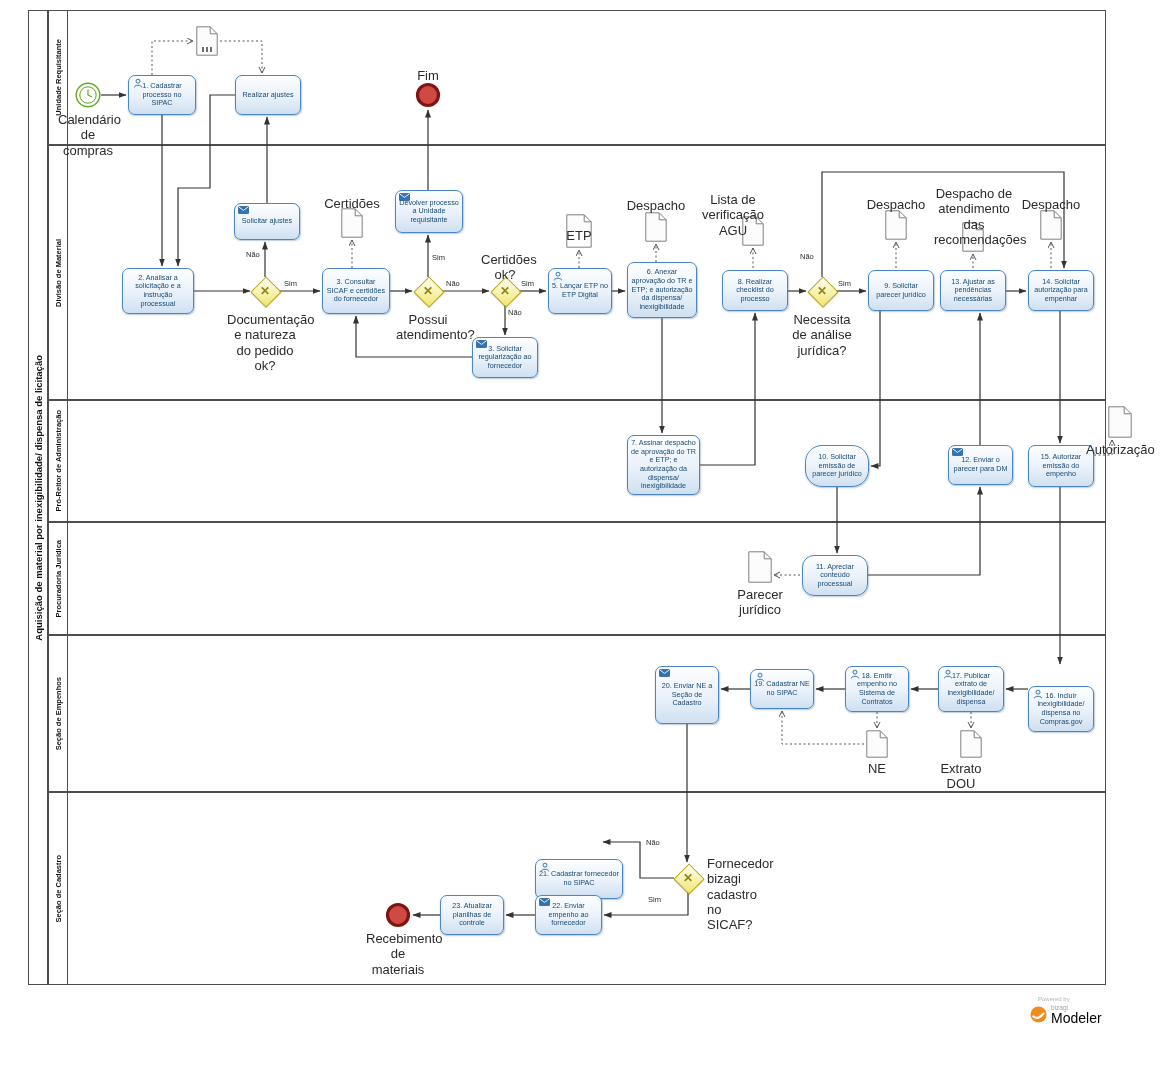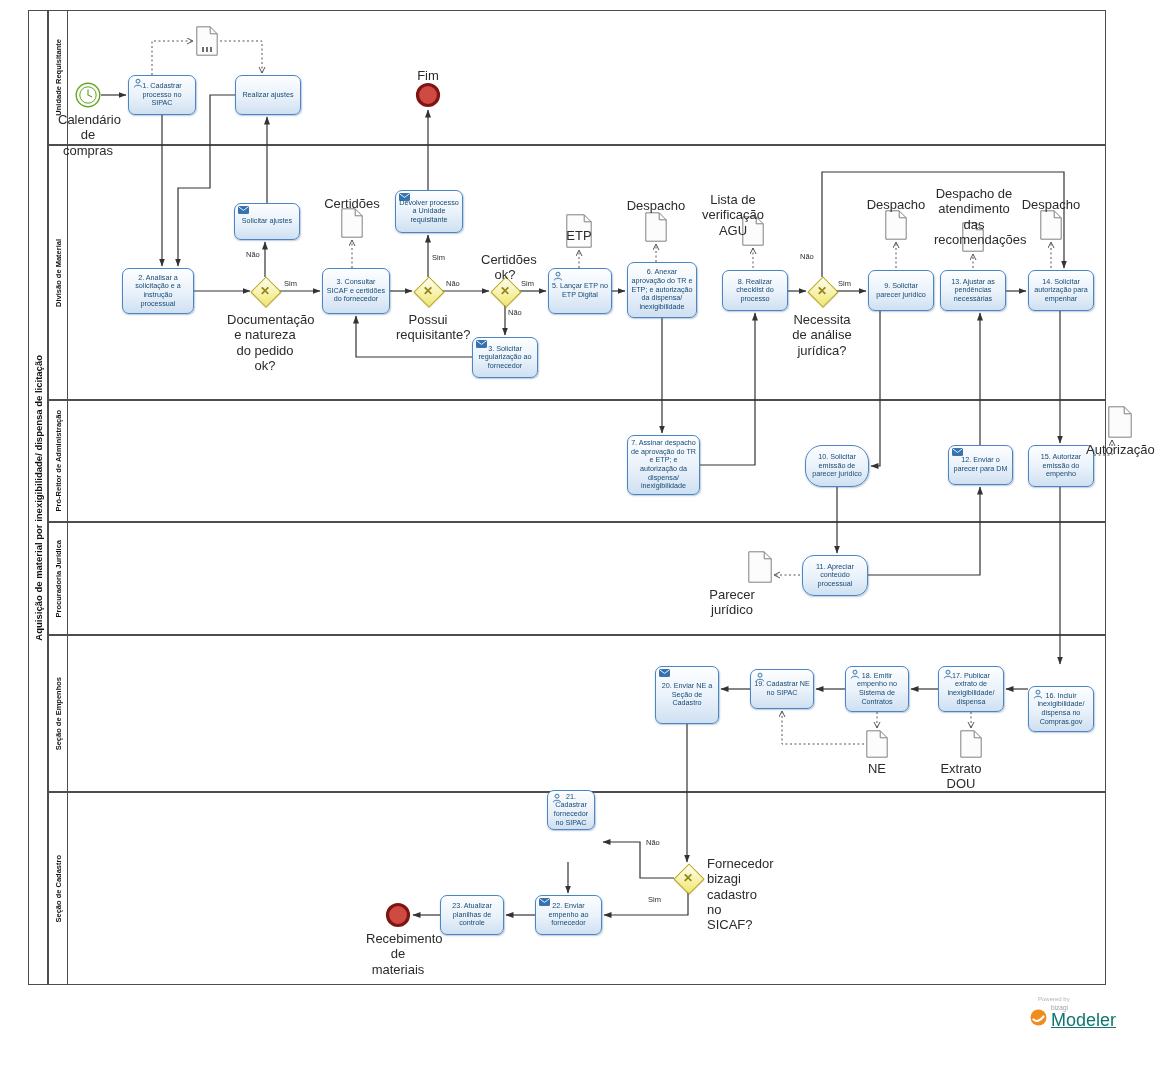--- a/index.html
+++ b/index.html
@@ -42,21 +42,21 @@
   .nlabel{position:absolute;z-index:3;font-size:13px;line-height:1.18;color:#2b2b2b;text-align:center;}
   .nlabel.ta-left{text-align:left;}
   .elabel{position:absolute;z-index:3;font-size:7.5px;color:#2b2b2b;}
   
   #branding{position:absolute;left:1030px;top:996px;width:120px;z-index:3;}
   .powered{font-size:6px;color:#b3b3b3;margin-left:8px;}
   .brand-row{display:flex;align-items:center;gap:4px;margin-top:2px;}
   .bz-icon{line-height:0;}
   .brand-col{display:flex;flex-direction:column;justify-content:center;}
   .bz-name{font-size:6.5px;color:#9aa3ab;line-height:1.1;}
-  .bz-product{font-size:18px;color:#0f766e;line-height:1.05;text-decoration:underline;}
+  .bz-product{font-size:14px;color:#000000;line-height:1.05;}
 </style>
 </head>
 <body>
 
 <div id="canvas">
 
   <div id="pool-strip">
     <span class="vtext pool-text">Aquisição de material por inexigibilidade/ dispensa de licitação</span>
   </div>
 
@@ -254,21 +254,21 @@
           </svg></span>
         <span class="task-label">19. Cadastrar NE no SIPAC</span>
       </div>
       <div class="task" style="left: 655px; top: 666px; width: 64px; height: 58px;">
         <span class="task-icon"><svg width="11" height="8" viewBox="0 0 11 8">
             <rect x="0.4" y="0.4" width="10.2" height="7.2" rx="0.8" fill="#3173b4" stroke="#22598e" stroke-width="0.8"></rect>
             <path d="M0.6,0.8 L5.5,4.4 L10.4,0.8" fill="none" stroke="#ffffff" stroke-width="0.9"></path>
           </svg></span>
         <span class="task-label">20. Enviar NE a Seção de Cadastro</span>
       </div>
-      <div class="task" style="left: 535px; top: 790px; width: 48px; height: 40px; margin-left: 12px;">
+      <div class="task" style="left: 535px; top: 859px; width: 88px; height: 40px;">
         <span class="task-icon"><svg width="10" height="10" viewBox="0 0 12 12">
             <circle cx="6" cy="3.8" r="2.4" fill="#eaf2fb" stroke="#2e6da4" stroke-width="1.1"></circle>
             <path d="M1.6,11.2 C1.6,7.9 10.4,7.9 10.4,11.2" fill="#eaf2fb" stroke="#2e6da4" stroke-width="1.1"></path>
           </svg></span>
         <span class="task-label">21. Cadastrar fornecedor no SIPAC</span>
       </div>
       <div class="task" style="left: 535px; top: 895px; width: 67px; height: 40px;">
         <span class="task-icon"><svg width="11" height="8" viewBox="0 0 11 8">
             <rect x="0.4" y="0.4" width="10.2" height="7.2" rx="0.8" fill="#3173b4" stroke="#22598e" stroke-width="0.8"></rect>
             <path d="M0.6,0.8 L5.5,4.4 L10.4,0.8" fill="none" stroke="#ffffff" stroke-width="0.9"></path>
@@ -280,21 +280,21 @@
       </div>
       <div class="gateway" style="left: 251px; top: 277px;">
         <span class="diamond"></span>
         <span class="gwx">✕</span>
       </div>
       <div class="nlabel" style="left: 227px; top: 312px; width: 76px;">Documentação e natureza do pedido ok?</div>
       <div class="gateway" style="left: 414px; top: 277px;">
         <span class="diamond"></span>
         <span class="gwx">✕</span>
       </div>
-      <div class="nlabel" style="left: 396px; top: 312px; width: 64px;">Possui requisitante?</div>
+      <div class="nlabel" style="left: 396px; top: 312px; width: 64px;">Possui atendimento?</div>
       <div class="gateway" style="left: 491px; top: 277px;">
         <span class="diamond"></span>
         <span class="gwx">✕</span>
       </div>
       <div class="nlabel" style="left: 481px; top: 252px; width: 48px;">Certidões ok?</div>
       <div class="gateway" style="left: 808px; top: 277px;">
         <span class="diamond"></span>
         <span class="gwx">✕</span>
       </div>
       <div class="nlabel" style="left: 786px; top: 312px; width: 72px;">Necessita de análise jurídica?</div>
@@ -359,21 +359,21 @@
       <div class="nlabel" style="left: 1015px; top: 197px; width: 72px;">Despacho</div>
       <div class="dataobj" style="left: 1108px; top: 406px;"><svg width="24" height="32" viewBox="0 0 24 32">
           <path d="M0.8,0.8 L16.2,0.8 L23.2,7.8 L23.2,31.2 L0.8,31.2 Z" fill="#fcfcfc" stroke="#808080" stroke-width="1"></path>
           <path d="M16.2,0.8 L16.2,7.8 L23.2,7.8" fill="none" stroke="#808080" stroke-width="1"></path>
         </svg></div>
       <div class="nlabel" style="left: 1086px; top: 442px; width: 68px;">Autorização</div>
       <div class="dataobj" style="left: 748px; top: 551px;"><svg width="24" height="32" viewBox="0 0 24 32">
           <path d="M0.8,0.8 L16.2,0.8 L23.2,7.8 L23.2,31.2 L0.8,31.2 Z" fill="#fcfcfc" stroke="#808080" stroke-width="1"></path>
           <path d="M16.2,0.8 L16.2,7.8 L23.2,7.8" fill="none" stroke="#808080" stroke-width="1"></path>
         </svg></div>
-      <div class="nlabel" style="left: 688px; top: 587px; width: 88px;">Parecer jurídico</div>
+      <div class="nlabel" style="left: 716px; top: 587px; width: 88px;">Parecer jurídico</div>
       <div class="dataobj" style="left: 866px; top: 730px;"><svg width="22" height="28" viewBox="0 0 22 28">
           <path d="M0.8,0.8 L14.2,0.8 L21.2,7.8 L21.2,27.2 L0.8,27.2 Z" fill="#fcfcfc" stroke="#808080" stroke-width="1"></path>
           <path d="M14.2,0.8 L14.2,7.8 L21.2,7.8" fill="none" stroke="#808080" stroke-width="1"></path>
         </svg></div>
       <div class="nlabel" style="left: 855px; top: 761px; width: 44px;">NE</div>
       <div class="dataobj" style="left: 960px; top: 730px;"><svg width="22" height="28" viewBox="0 0 22 28">
           <path d="M0.8,0.8 L14.2,0.8 L21.2,7.8 L21.2,27.2 L0.8,27.2 Z" fill="#fcfcfc" stroke="#808080" stroke-width="1"></path>
           <path d="M14.2,0.8 L14.2,7.8 L21.2,7.8" fill="none" stroke="#808080" stroke-width="1"></path>
         </svg></div>
       <div class="nlabel" style="left: 928px; top: 761px; width: 66px;">Extrato DOU</div>

